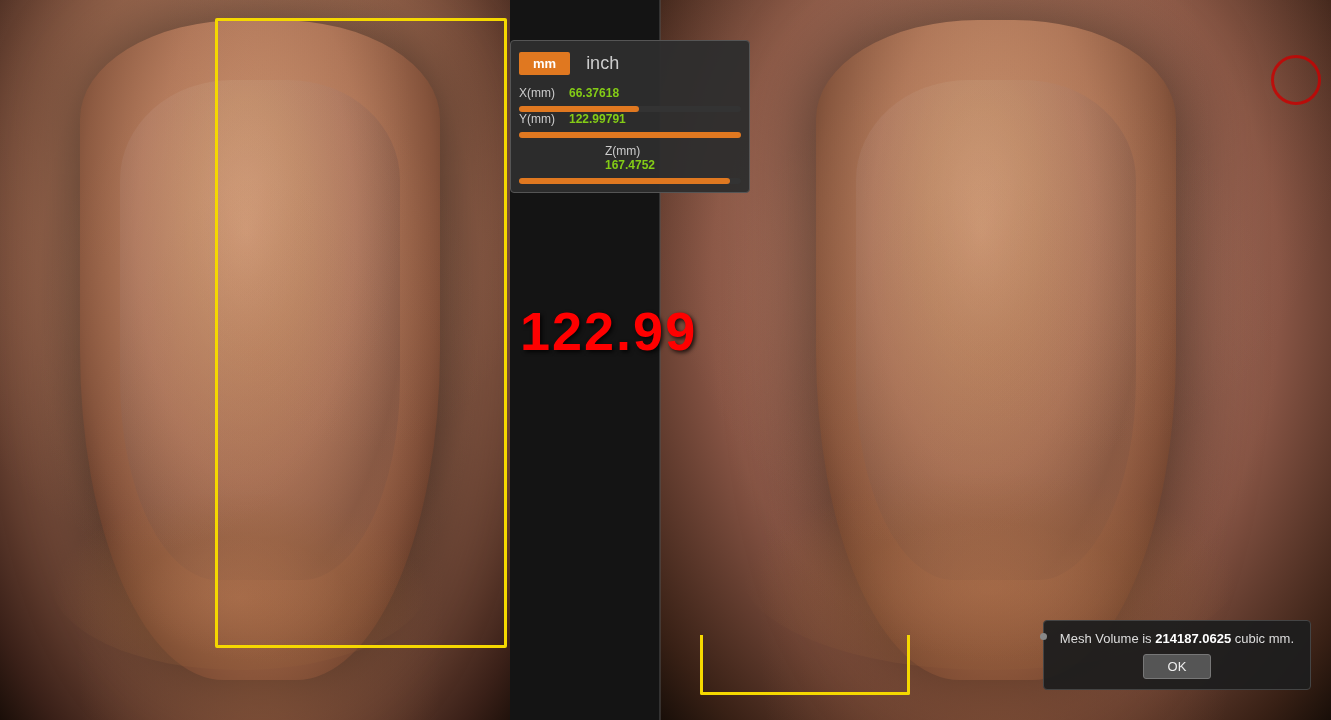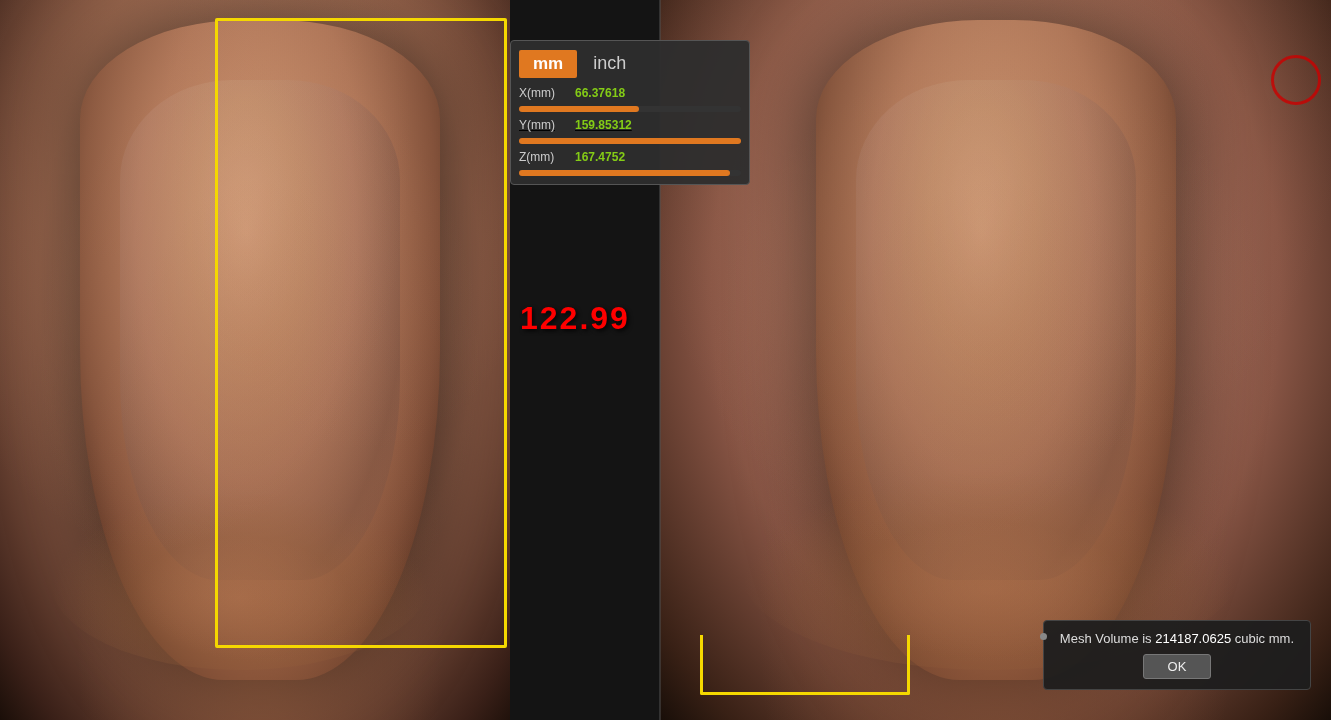--- a/index.html
+++ b/index.html
@@ -88,21 +88,21 @@
       border-radius: 0 0 2px 2px;
       pointer-events: none;
     }
 
     
     .dim-label {
       position: absolute;
       font-family: 'Arial Black', Arial, sans-serif;
       font-weight: 900;
       color: #ff0000;
-      font-size: 32px;
+      font-size: 54px;
       letter-spacing: 2px;
       text-shadow: 2px 2px 4px rgba(0,0,0,0.8);
       pointer-events: none;
     }
 
     .dim-122 {
       left: 520px;
       top: 300px;
     }
 
@@ -134,40 +134,39 @@
       align-items: center;
       margin-bottom: 8px;
       gap: 8px;
     }
 
     .unit-tab-mm {
       background: #e07820;
       color: #fff;
       border: none;
       padding: 4px 14px;
-      font-size: 17px;
+      font-size: 13px;
       font-weight: bold;
       cursor: pointer;
       border-radius: 2px;
     }
 
     .unit-tab-inch {
       background: transparent;
       color: #ccc;
       border: none;
       padding: 4px 8px;
       font-size: 18px;
       cursor: pointer;
     }
 
     .measure-row {
       display: flex;
       align-items: center;
       margin-bottom: 6px;
-      gap: 6px;
     }
 
     .measure-axis {
       color: #ccc;
       font-size: 12px;
       min-width: 50px;
     }
 
     .measure-value {
       color: #84cc16;
@@ -203,21 +202,21 @@
     }
 
     .mesh-volume-text {
       color: #ddd;
       font-size: 13px;
       margin-bottom: 8px;
     }
 
     .mesh-volume-text strong {
       color: #fff;
-      font-weight: normal;
+      font-weight: bold;
     }
 
     .ok-button {
       display: block;
       margin: 0 auto;
       background: #555;
       color: #eee;
       border: 1px solid #777;
       padding: 4px 24px;
       font-size: 13px;
@@ -353,29 +352,29 @@
     </div>
 
     <div class="measure-row">
       <span class="measure-axis">X(mm)</span>
       <span class="measure-value">66.37618</span>
     </div>
     <div class="measure-bar-container">
       <div class="measure-bar" style="width: 54%"></div>
     </div>
 
-    <div class="measure-row" style="margin-top:6px;text-decoration:underline;">
+    <div class="measure-row" style="">
       <span class="measure-axis">Y(mm)</span>
-      <span class="measure-value">159.85312</span>
+      <span class="measure-value">122.99791</span>
     </div>
     <div class="measure-bar-container">
       <div class="measure-bar" style="width: 100%"></div>
     </div>
 
-    <div class="measure-row" style="margin-top:6px;">
+    <div class="measure-row" style="margin-top:6px;flex-direction:column;">
       <span class="measure-axis">Z(mm)</span>
       <span class="measure-value">167.4752</span>
     </div>
     <div class="measure-bar-container">
       <div class="measure-bar" style="width: 95%"></div>
     </div>
   </div>
 
   <div class="red-circle-icon"></div>
 

